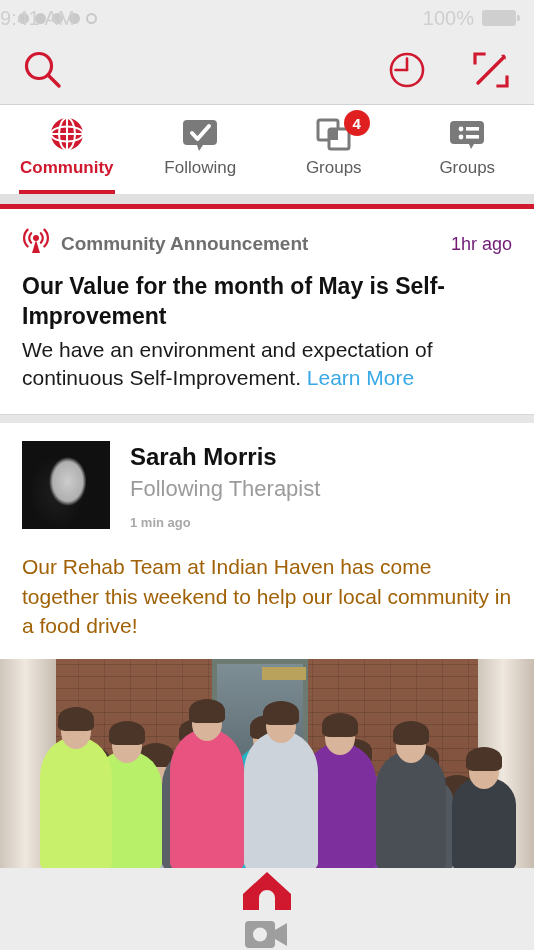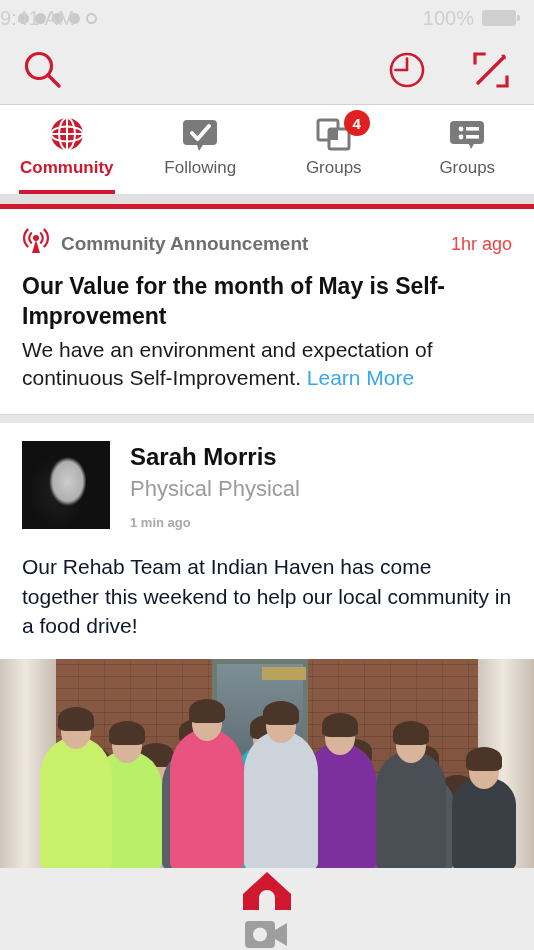--- a/index.html
+++ b/index.html
@@ -77,21 +77,21 @@
 
   
   .gap-grey { height: 10px; background: #e0e0e0; }
   .red-rule { height: 5px; background: #d0182f; }
 
   
   .feed { background: #fff; }
   .announce { padding: 18px 22px 22px 22px; background: #fff; }
   .ann-head { display: flex; align-items: flex-end; }
   .ann-title { font-size: 19px; font-weight: bold; color: #6f6f6f; margin-left: 11px; }
-  .ann-time { margin-left: auto; font-size: 18px; color: #ef4444; }
+  .ann-time { margin-left: auto; font-size: 18px; color: #701a75; }
   .ann-headline {
     margin-top: 16px; font-size: 23px; font-weight: bold;
     color: #111; line-height: 1.32;
   }
   .ann-body {
     margin-top: 4px; font-size: 21px; color: #1a1a1a; line-height: 1.35;
   }
   .learn-more { color: #37a8e8; }
 
   .sep { height: 9px; background: #e6e6e6; border-top: 1px solid #d8d8d8; }
@@ -107,21 +107,21 @@
       radial-gradient(ellipse 26px 34px at 52% 46%, #d6c3b6 0%, #c0a898 58%, rgba(160,140,126,0) 72%),
       radial-gradient(ellipse 40px 52px at 40% 58%, #2a2522 0%, #1b1815 70%),
       radial-gradient(ellipse 34px 50px at 70% 60%, #3a3430 0%, #201d1a 72%),
       linear-gradient(160deg, #6a6460 0%, #4a4541 38%, #2a2724 100%);
     filter: grayscale(1) contrast(1.08);
   }
   .post-meta { margin-left: 20px; padding-top: 2px; }
   .post-name { font-size: 24px; font-weight: bold; color: #111; }
   .post-role { font-size: 22px; color: #9b9b9b; margin-top: 5px; }
   .post-time { font-size: 13px; color: #a8a8a8; margin-top: 13px; font-weight: bold; }
-  .post-body { margin-top: 22px; font-size: 21px; color: #0f172a; line-height: 1.4; }
+  .post-body { margin-top: 22px; font-size: 21px; color: #a16207; line-height: 1.4; }
 
   
   .photo { margin-top: 18px; height: 210px; position: relative; overflow: hidden; background: #5a3a2c; }
   .ph-brick { position: absolute; inset: 0;
     background:
       repeating-linear-gradient(0deg, rgba(0,0,0,.14) 0 1px, transparent 1px 12px),
       repeating-linear-gradient(90deg, rgba(0,0,0,.10) 0 1px, transparent 1px 26px),
       linear-gradient(180deg, #8a5a44 0%, #7a4e3a 100%);
   }
   .ph-col { position: absolute; top: 0; bottom: 0; width: 56px; background: linear-gradient(90deg,#cfc6bb,#efe8df 45%,#c7bcb0); }
@@ -270,21 +270,21 @@
 
     <div class="sep"></div>
 
     <div class="post">
       <div class="post-head">
         <div class="avatar">
           <div class="av-bg"></div>
         </div>
         <div class="post-meta">
           <div class="post-name">Sarah Morris</div>
-          <div class="post-role">Physical Physical</div>
+          <div class="post-role">Following Therapist</div>
           <div class="post-time">1 min ago</div>
         </div>
       </div>
       <div class="post-body">Our Rehab Team at Indian Haven has come together this weekend to help our local community in a food drive!</div>
     </div>
 
     <div class="photo">
       <div class="ph-brick"></div>
       <div class="ph-col l"></div>
       <div class="ph-col r"></div>

